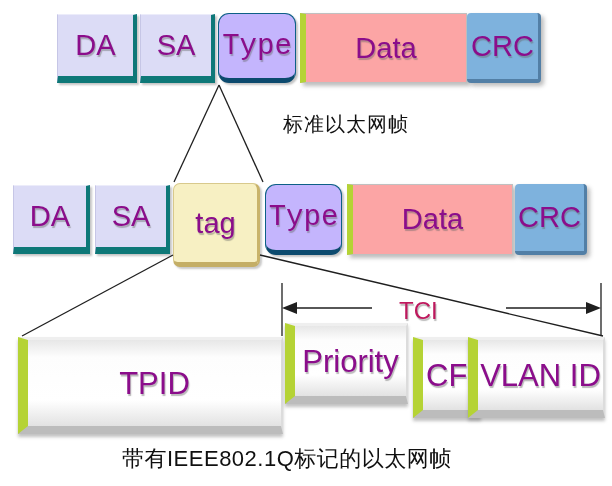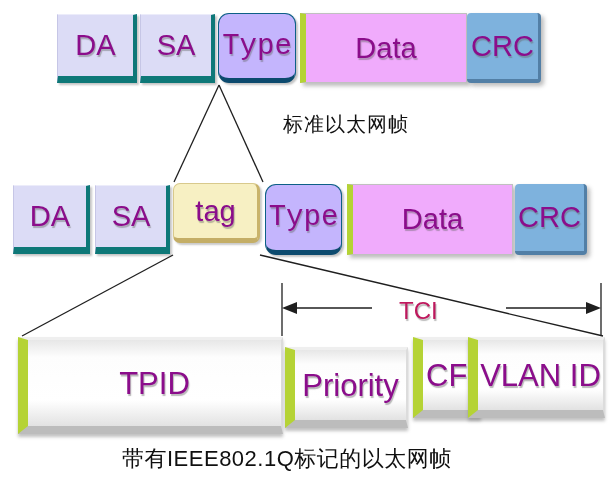--- a/index.html
+++ b/index.html
@@ -34,21 +34,21 @@
   }
   
   .tagbox {
     background:#F7F0C3;
     border:1px solid #D8C98C; border-right:3px solid #C9B36A; border-bottom:5px solid #C4AE66;
     border-radius:7px;
     box-shadow:2px 2px 2px rgba(60,60,60,0.28);
   }
   
   .databox {
-    background:#f0abfc;
+    background:#fca5a5;
     border:1px solid #C0C0C0; border-left:6px solid #B5D335;
     box-shadow:3px 3px 4px rgba(90,90,90,0.40);
   }
   
   .crcbox {
     background:#7EB2DD;
     border-right:3px solid #527FA6; border-bottom:4px solid #527FA6;
     border-radius:4px;
     box-shadow:3px 3px 4px rgba(90,90,90,0.40);
   }
@@ -63,27 +63,27 @@
 
   
   #r1-da   { left:57px;  top:14px; width:80px;  height:69px; }
   #r1-sa   { left:140px; top:14px; width:75px;  height:69px; }
   #r1-type { left:218px; top:13px; width:78px;  height:70px; }
   #r1-data { left:300px; top:13px; width:167px; height:70px; }
   #r1-crc  { left:467px; top:13px; width:74px;  height:70px; }
   
   #r2-da   { left:13px;  top:185px; width:77px;  height:69px; }
   #r2-sa   { left:95px;  top:185px; width:75px;  height:69px; }
-  #r2-tag  { left:173px; top:183px; width:87px;  height:60px;justify-content:center; }
+  #r2-tag  { left:173px; top:183px; width:87px;  height:84px;justify-content:center; }
   #r2-type { left:265px; top:184px; width:77px;  height:71px; }
   #r2-data { left:347px; top:184px; width:166px; height:71px; }
   #r2-crc  { left:515px; top:184px; width:72px;  height:71px; }
   
   #r3-tpid     { left:18px;  top:337px; width:265px; height:97px; }
-  #r3-priority { left:285px; top:347px; width:123px; height:81px; }
+  #r3-priority { left:285px; top:323px; width:123px; height:81px; }
   #r3-cfi      { left:413px; top:337px; width:68px;  height:81px; }
   #r3-vlan     { left:468px; top:337px; width:137px; height:81px; }
 
   .caption {
     position:absolute; color:#101010; z-index:6; white-space:nowrap; line-height:1;
   }
   #caption-standard { left:283px; top:114px; font-size:20px; letter-spacing:1px; }
   #caption-tagged   { left:122px; top:448px; font-size:22px; letter-spacing:0.5px; }
   #tci-label {
     position:absolute; left:399px; top:299px; z-index:6;

